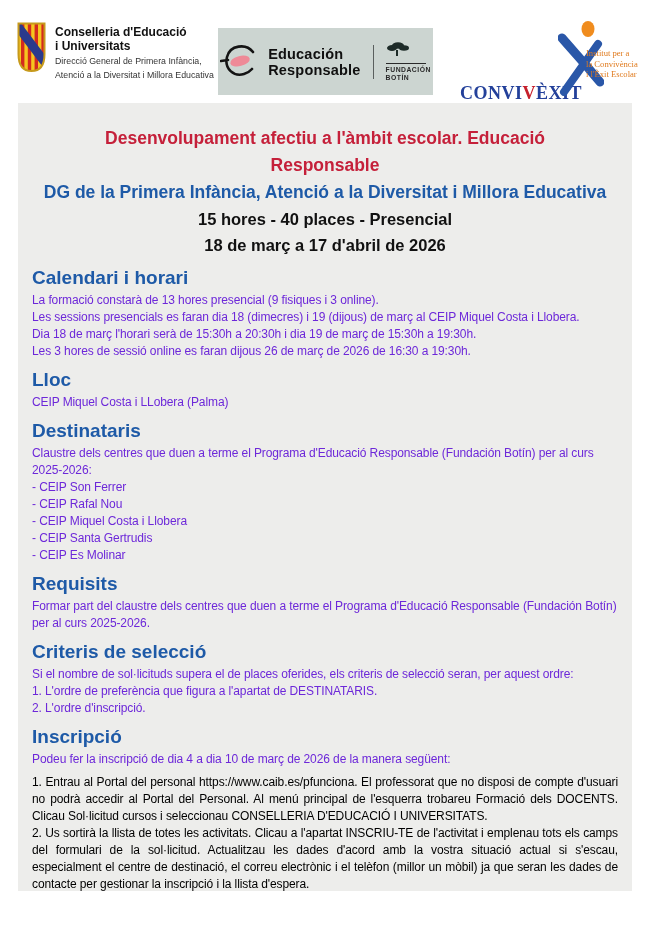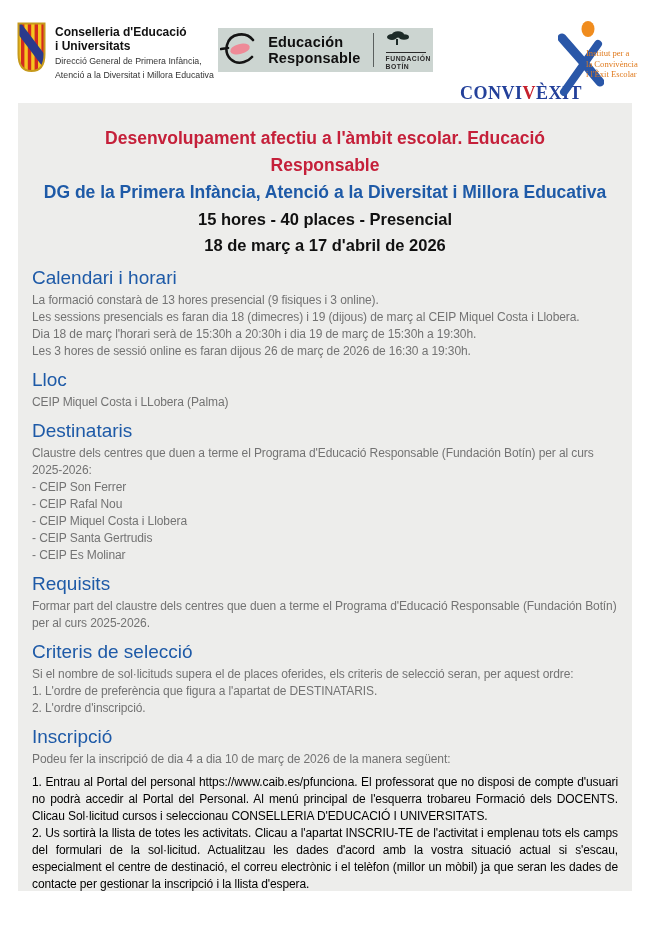--- a/index.html
+++ b/index.html
@@ -8,21 +8,21 @@
     font-family:"Liberation Sans",sans-serif;
     color:#333;overflow:hidden;
   }
   
   .header{position:relative;height:103px;background:#fff;}
   .gov-logo{position:absolute;left:16px;top:21px;display:flex;}
   .gov-text{margin-left:8px;padding-top:4px;}
   .gov-title{font-size:12px;font-weight:bold;color:#111;line-height:14px;}
   .gov-sub{font-size:8.8px;color:#333;line-height:11px;margin-top:3px;}
   .er-box{
-    position:absolute;left:218px;top:28px;width:215px;height:44px;
+    position:absolute;left:218px;top:28px;width:215px;height:67px;
     background:var(--er-bg,#ccd5d1);display:flex;align-items:center;
     justify-content:center;gap:8px;
   }
   .er-name{font-size:14.5px;font-weight:bold;color:#101010;line-height:16px;letter-spacing:.2px;}
   .er-divider{width:1px;height:34px;background:#5a5f5e;margin:0 4px;}
   .botin{display:flex;flex-direction:column;align-items:flex-start;}
   .botin-rule{width:40px;height:1px;background:#2a2a2a;margin:2px 0 2px;}
   .botin-text{font-size:6.8px;color:#2a2a2a;letter-spacing:.5px;line-height:8px;font-weight:bold;}
   .cx{position:absolute;left:458px;top:18px;width:190px;height:80px;}
   .cx-word{
@@ -46,24 +46,24 @@
   .course-title{
     font-size:17.5px;font-weight:bold;color:var(--title-red,#c5203a);
     line-height:27px;max-width:540px;margin:0 auto;
   }
   .organizer{
     font-size:17.5px;font-weight:bold;color:var(--heading-blue,#1e5aa7);
     line-height:27px;max-width:576px;margin:0 auto;
   }
   .info-line{font-size:16.5px;font-weight:bold;color:#111;line-height:26px;}
   .section-heading{
-    font-size:19px;font-weight:normal;color:var(--heading-blue,#1e5aa7);
+    font-size:19px;font-weight:bold;color:var(--heading-blue,#1e5aa7);
     line-height:23px;margin:8px 0 3px;
   }
-  .body-line{font-size:12px;line-height:17px;color:#737373;letter-spacing:-.1px;}
+  .body-line{font-size:12px;line-height:17px;color:#6d28d9;letter-spacing:-.1px;}
   .para{
     font-size:12px;line-height:17px;color:#000000;letter-spacing:-.1px;
     text-align:justify;margin:0;
   }
   .gap{height:6px;}
 </style>
 </head>
 <body>
 
 <div class="header">

